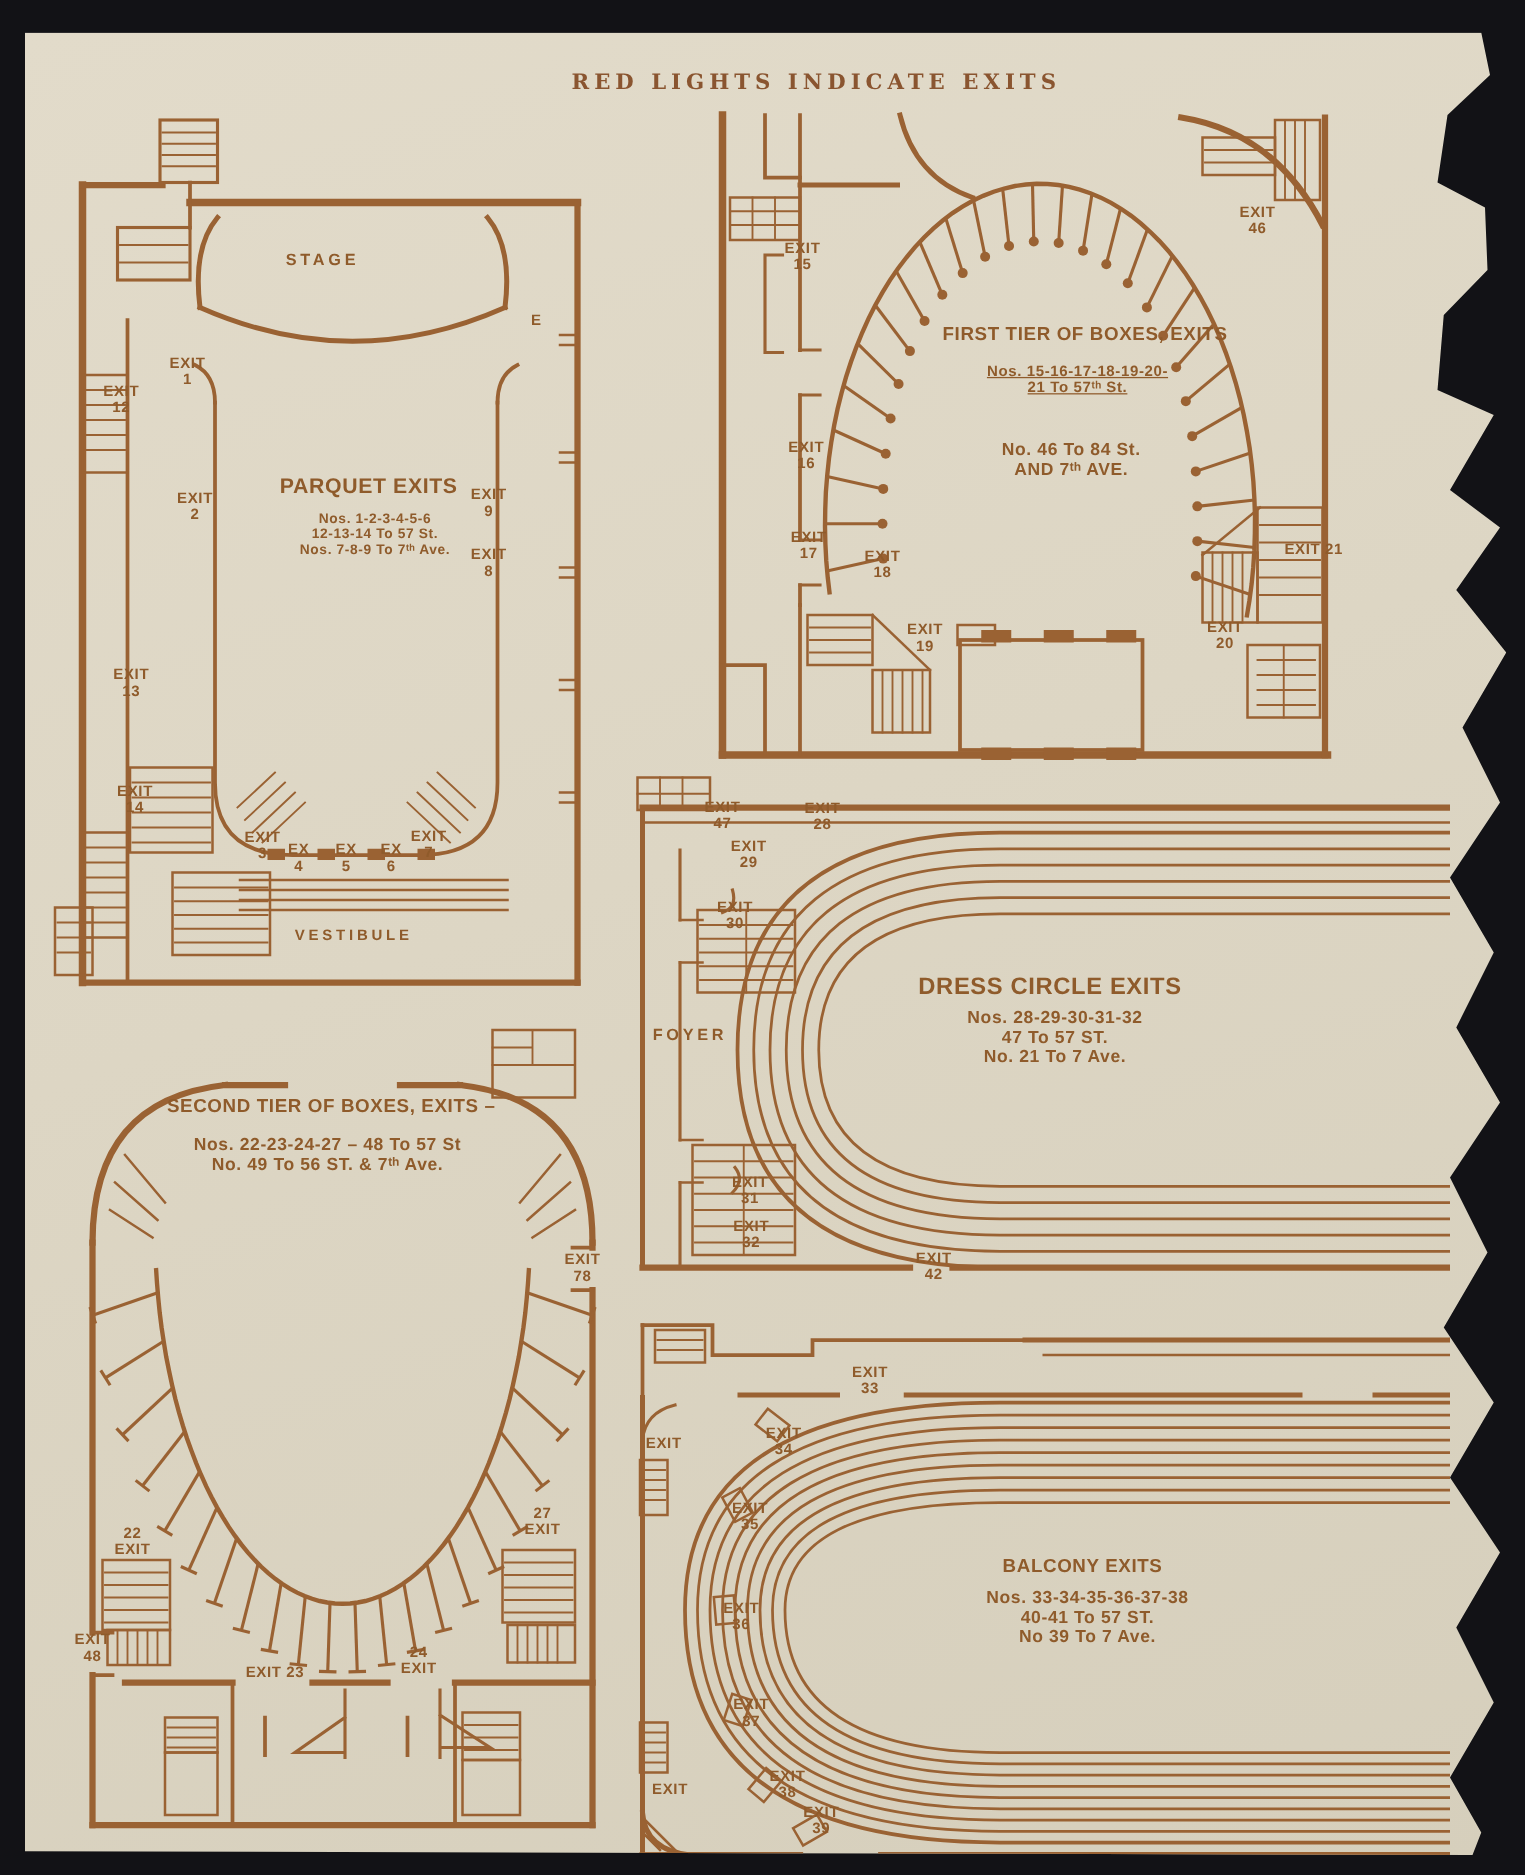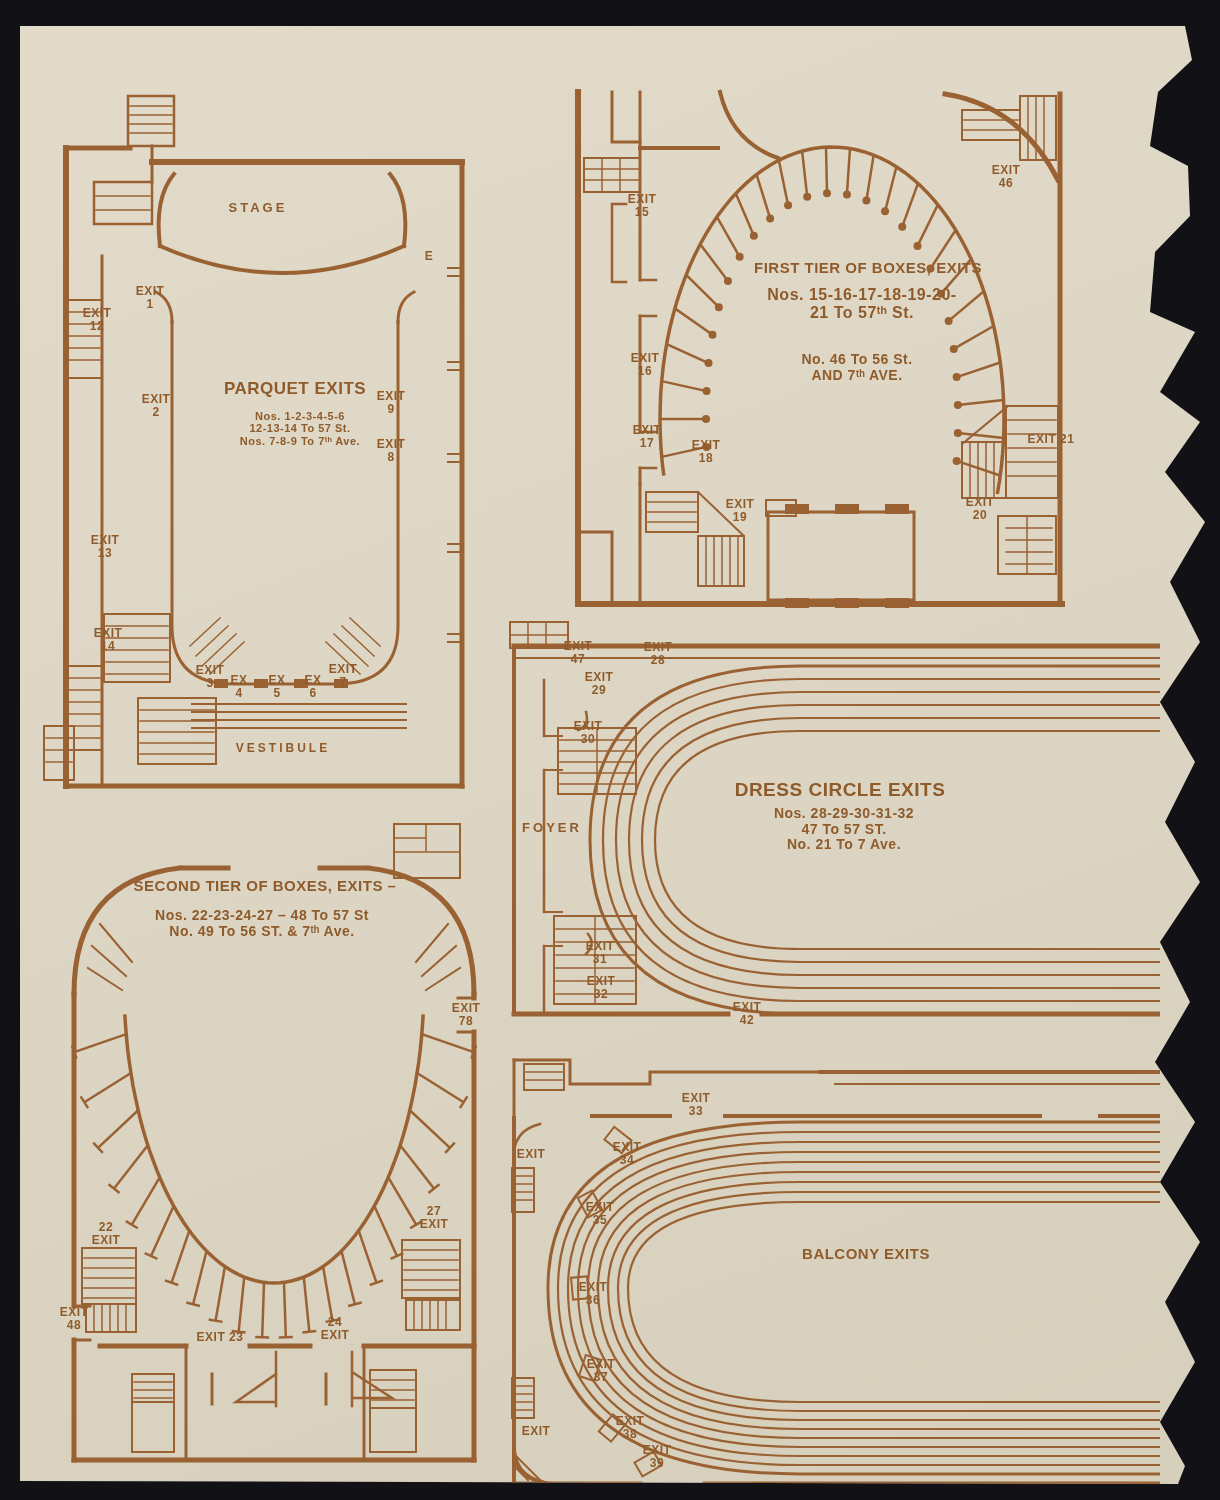--- a/index.html
+++ b/index.html
@@ -32,20 +32,21 @@
   #plan-first-tier{left:480px; top:58px;   width:580px;height:532px;}
   #plan-dress     {left:480px; top:590px;  width:660px;height:436px;}
   #plan-second    {left:38px;  top:792px;  width:432px;height:662px;}
   #plan-balcony   {left:480px; top:1030px; width:660px;height:444px;}
 </style>
 </head>
 <body>
 
 <div id="paper">
 
+  <div id="banner">RED LIGHTS INDICATE EXITS</div>
 
   <div class="plan" id="plan-parquet">
     <svg width="445" height="735" viewBox="0 0 445 735">
       <g stroke="#9a6233" fill="none" stroke-linecap="square">
         <path d="M24 62 V700" stroke-width="6"></path>
         <path d="M24 700 H420" stroke-width="5"></path>
         <path d="M110 76 H420" stroke-width="6"></path>
         <path d="M420 76 V700" stroke-width="5"></path>
         <path d="M24 62 H88" stroke-width="5"></path>
         <rect x="86" y="10" width="46" height="50" stroke-width="2.5"></rect>
@@ -243,26 +244,26 @@
         <line x1="503.5810166446898" y1="316.02623914159807" x2="457.8597155902154" y2="321.08218909053113" stroke="#9a6233" stroke-width="2.5"></line>
         <circle cx="457.8597155902154" cy="321.08218909053113" r="4" fill="#9a6233"></circle>
         <line x1="503.5810166446898" y1="353.97376085840204" x2="457.8597155902154" y2="348.917810909469" stroke="#9a6233" stroke-width="2.5"></line>
         <circle cx="457.8597155902154" cy="348.917810909469" r="4" fill="#9a6233"></circle>
         <line x1="500.24138732621464" y1="391.55197990243033" x2="456.63875474984457" y2="376.89556723049486" stroke="#9a6233" stroke-width="2.5"></line>
         <circle cx="456.63875474984457" cy="376.89556723049486" r="4" fill="#9a6233"></circle>
       </svg>
   <div class="plan-label" style="left: 368px; top: 184px; font-size: 15px;">
         <div>FIRST TIER OF BOXES, EXITS</div>
       </div>
-      <div class="plan-label" style="left: 362px; top: 220px; font-size: 16px;">
+      <div class="plan-label" style="left: 362px; top: 220px; font-size: 12px; text-decoration: underline;">
         <div>Nos. 15-16-17-18-19-20-</div>
         <div>21 To 57ᵗʰ St.</div>
       </div>
       <div class="plan-label" style="left: 357px; top: 284px; font-size: 14px;">
-        <div>No. 46 To 56 St.</div>
+        <div>No. 46 To 84 St.</div>
         <div>AND 7ᵗʰ AVE.</div>
       </div>
       <div class="plan-label" style="left: 142px; top: 122px;">
         <div>EXIT</div>
         <div>15</div>
       </div>
       <div class="plan-label" style="left: 145px; top: 281px;">
         <div>EXIT</div>
         <div>16</div>
       </div>
@@ -502,20 +503,25 @@
         <path d="M660 96 H300 Q78 96 78 232 Q78 391 300 391 H660" stroke="#9a6233" fill="none" stroke-width="2.2"></path>
         <path d="M660 106 H300 Q88 106 88 232 Q88 382 300 382 H660" stroke="#9a6233" fill="none" stroke-width="2.2"></path>
         <path d="M660 116 H300 Q98 116 98 232 Q98 373 300 373 H660" stroke="#9a6233" fill="none" stroke-width="2.2"></path>
         <path d="M660 126 H300 Q108 126 108 232 Q108 364 300 364 H660" stroke="#9a6233" fill="none" stroke-width="2.2"></path>
         <path d="M660 136 H300 Q118 136 118 232 Q118 355 300 355 H660" stroke="#9a6233" fill="none" stroke-width="2.2"></path>
         <path d="M660 146 H300 Q128 146 128 232 Q128 346 300 346 H660" stroke="#9a6233" fill="none" stroke-width="2.2"></path>
       </svg>
   <div class="plan-label" style="left: 366px; top: 198px; font-size: 15px;">
         <div>BALCONY EXITS</div>
       </div>
+      <div class="plan-label" style="left: 370px; top: 238px; font-size: 14px;">
+        <div>Nos. 33-34-35-36-37-38</div>
+        <div>40-41 To 57 ST.</div>
+        <div>No 39 To 7 Ave.</div>
+      </div>
       <div class="plan-label" style="left: 196px; top: 49px;">
         <div>EXIT</div>
         <div>33</div>
       </div>
       <div class="plan-label" style="left: 31px; top: 99px;">
         <div>EXIT</div>
       </div>
       <div class="plan-label" style="left: 127px; top: 98px;">
         <div>EXIT</div>
         <div>34</div>

